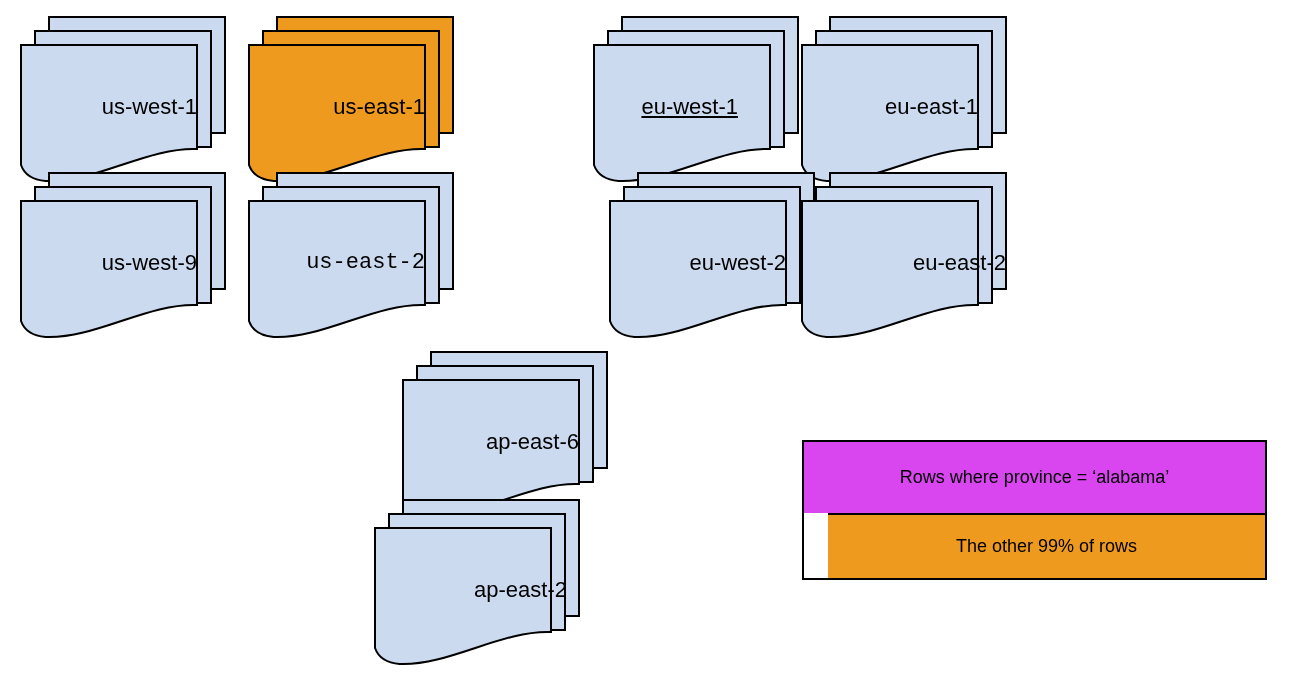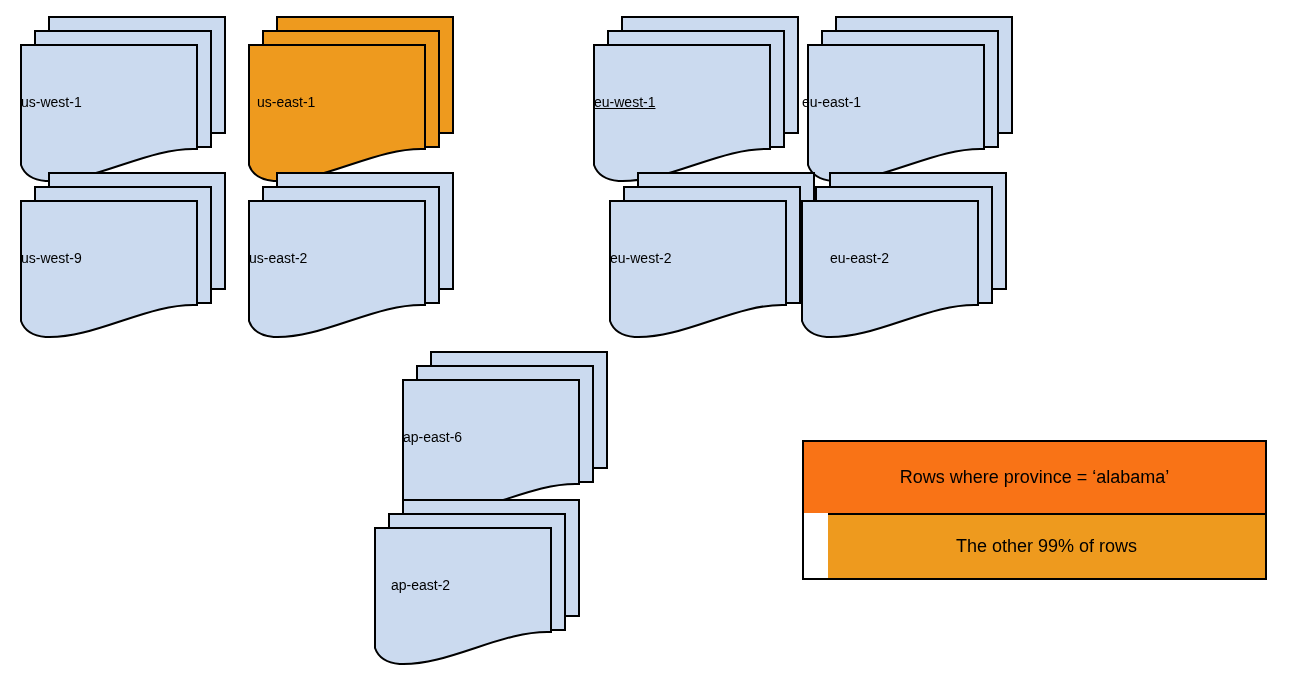--- a/index.html
+++ b/index.html
@@ -29,22 +29,22 @@
   }
   .stack-node svg {
     display: block;
     overflow: visible;
   }
   .stack-label {
     position: absolute;
     left: 0;
     top: 0;
     width: 100%;
-    text-align: left;
-    font-size: 14px;
+    text-align: right;
+    font-size: 22px;
     color: #000000;
     white-space: nowrap;
     pointer-events: none;
   }
 
   
   .legend-box {
     position: absolute;
     box-sizing: border-box;
     border: 2px solid #000000;
@@ -52,21 +52,21 @@
   .legend-row {
     box-sizing: border-box;
     display: flex;
     align-items: center;
     justify-content: center;
     font-size: 18px;
     color: #000000;
     white-space: nowrap;
   }
   .legend-row.blue {
-    background: #f97316;
+    background: #d946ef;
   }
   .legend-row.orange {
     background: #ee9a1e;
     border-top: 2px solid #000000;
   }
 </style>
 </head>
 <body>
 
 <div id="diagram-canvas">
@@ -91,37 +91,37 @@
           <g transform="translate(30,2)">
             <path d="M0,0 L176,0 L176,116 L0,116 Z" fill="#ee9a1e" stroke="#000000" stroke-width="2" stroke-linejoin="miter"></path>
           </g>
           <g transform="translate(16,16)">
             <path d="M0,0 L176,0 L176,116 L0,116 Z" fill="#ee9a1e" stroke="#000000" stroke-width="2" stroke-linejoin="miter"></path>
           </g>
           <g transform="translate(2,30)">
             <path d="M0,0 L176,0 L176,104 C126.72,102 73.92,138 24.64,136 C12.32,135 3.52,130 0,120 Z" fill="#ee9a1e" stroke="#000000" stroke-width="2" stroke-linejoin="miter"></path>
           </g>
         </svg>
-        <span class="stack-label" style="left: 2px; width: 176px; top: 79px; padding-left: 8px;">us-east-1</span>
+        <span class="stack-label" style="left: 2px; width: 176px; top: 79px;">us-east-1</span>
       </div>
       <div class="stack-node" style="left: 592px; top: 15px; width: 208px; height: 182px;">
         <svg width="208" height="182" viewBox="0 0 208 182">
           <g transform="translate(30,2)">
             <path d="M0,0 L176,0 L176,116 L0,116 Z" fill="#cbdaef" stroke="#000000" stroke-width="2" stroke-linejoin="miter"></path>
           </g>
           <g transform="translate(16,16)">
             <path d="M0,0 L176,0 L176,116 L0,116 Z" fill="#cbdaef" stroke="#000000" stroke-width="2" stroke-linejoin="miter"></path>
           </g>
           <g transform="translate(2,30)">
             <path d="M0,0 L176,0 L176,104 C126.72,102 73.92,138 24.64,136 C12.32,135 3.52,130 0,120 Z" fill="#cbdaef" stroke="#000000" stroke-width="2" stroke-linejoin="miter"></path>
           </g>
         </svg>
         <span class="stack-label" style="left: 2px; width: 144px; top: 79px; text-decoration: underline;">eu-west-1</span>
       </div>
-      <div class="stack-node" style="left: 800px; top: 15px; width: 208px; height: 182px; padding-left: 6px;">
+      <div class="stack-node" style="left: 800px; top: 15px; width: 208px; height: 182px;">
         <svg width="208" height="182" viewBox="0 0 208 182">
           <g transform="translate(30,2)">
             <path d="M0,0 L176,0 L176,116 L0,116 Z" fill="#cbdaef" stroke="#000000" stroke-width="2" stroke-linejoin="miter"></path>
           </g>
           <g transform="translate(16,16)">
             <path d="M0,0 L176,0 L176,116 L0,116 Z" fill="#cbdaef" stroke="#000000" stroke-width="2" stroke-linejoin="miter"></path>
           </g>
           <g transform="translate(2,30)">
             <path d="M0,0 L176,0 L176,104 C126.72,102 73.92,138 24.64,136 C12.32,135 3.52,130 0,120 Z" fill="#cbdaef" stroke="#000000" stroke-width="2" stroke-linejoin="miter"></path>
           </g>
@@ -135,21 +135,21 @@
           </g>
           <g transform="translate(16,16)">
             <path d="M0,0 L176,0 L176,116 L0,116 Z" fill="#cbdaef" stroke="#000000" stroke-width="2" stroke-linejoin="miter"></path>
           </g>
           <g transform="translate(2,30)">
             <path d="M0,0 L176,0 L176,104 C126.72,102 73.92,138 24.64,136 C12.32,135 3.52,130 0,120 Z" fill="#cbdaef" stroke="#000000" stroke-width="2" stroke-linejoin="miter"></path>
           </g>
         </svg>
         <span class="stack-label" style="left: 2px; width: 176px; top: 79px;">us-west-9</span>
       </div>
-      <div class="stack-node" style="left: 247px; top: 171px; width: 208px; height: 182px;">
+      <div class="stack-node" style="left: 247px; top: 171px; width: 208px; height: 182px; font-family: Liberation Mono, monospace;">
         <svg width="208" height="182" viewBox="0 0 208 182">
           <g transform="translate(30,2)">
             <path d="M0,0 L176,0 L176,116 L0,116 Z" fill="#cbdaef" stroke="#000000" stroke-width="2" stroke-linejoin="miter"></path>
           </g>
           <g transform="translate(16,16)">
             <path d="M0,0 L176,0 L176,116 L0,116 Z" fill="#cbdaef" stroke="#000000" stroke-width="2" stroke-linejoin="miter"></path>
           </g>
           <g transform="translate(2,30)">
             <path d="M0,0 L176,0 L176,104 C126.72,102 73.92,138 24.64,136 C12.32,135 3.52,130 0,120 Z" fill="#cbdaef" stroke="#000000" stroke-width="2" stroke-linejoin="miter"></path>
           </g>

